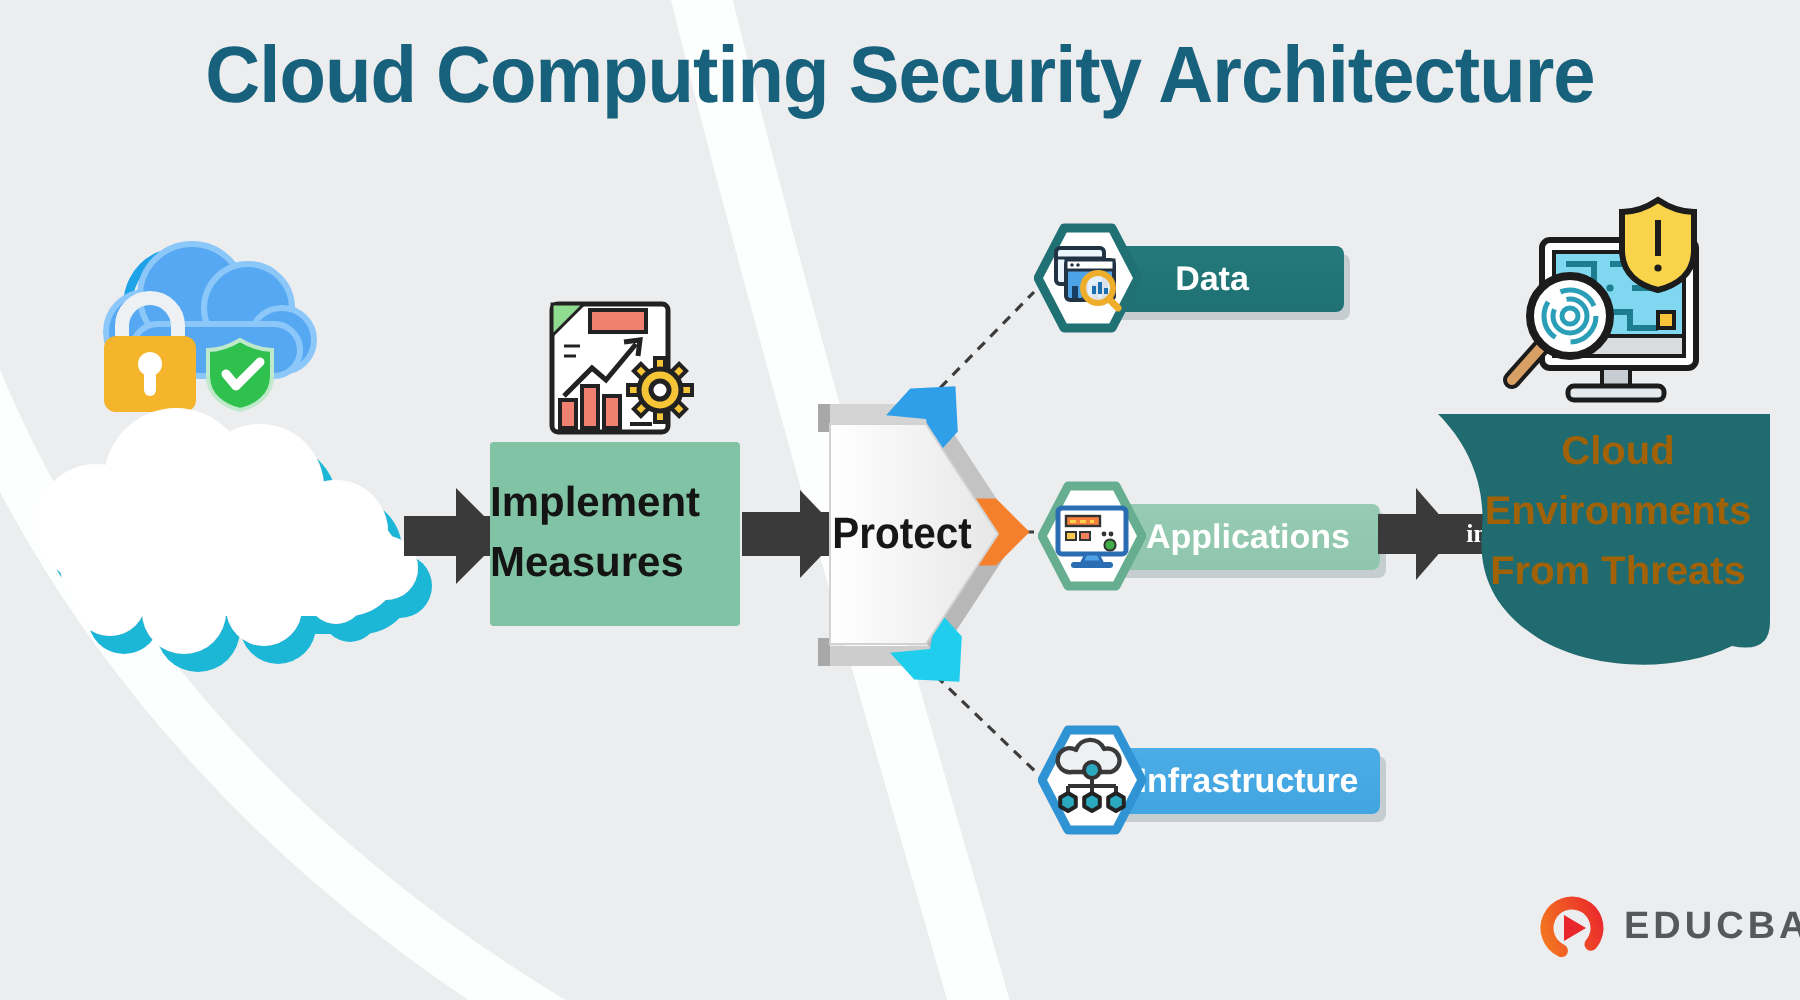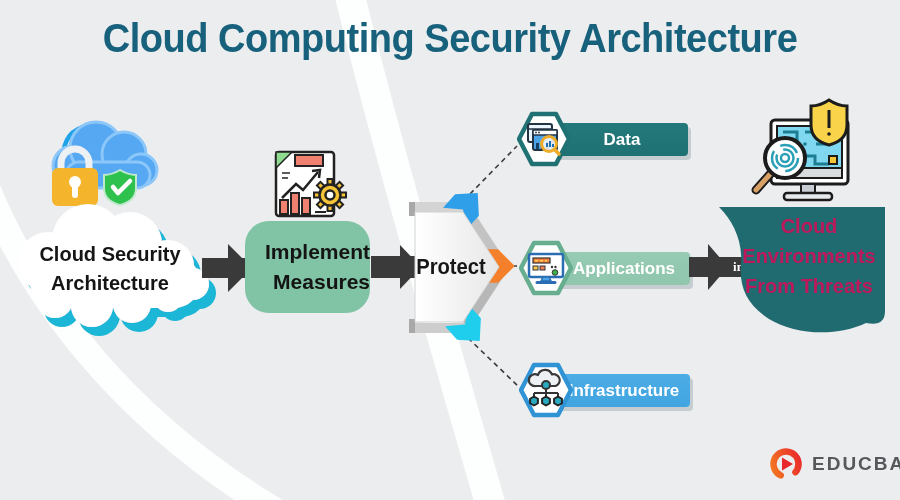--- a/index.html
+++ b/index.html
@@ -15,49 +15,49 @@
     font-size:40px;font-weight:bold;color:#18617c;letter-spacing:-.5px;
     transform:scaleX(.95);transform-origin:center;white-space:nowrap;z-index:3;
   }
   
   .cloud-label{
     left:15px;top:240px;width:190px;text-align:center;z-index:4;
     font-size:20px;font-weight:bold;color:#151515;line-height:29px;
   }
   
   .implement-box{
-    left:245px;top:221px;width:125px;height:92px;border-radius:24px;
+    left:245px;top:221px;width:125px;height:92px;border-radius:2px;
     background:#80c3a5;z-index:3;display:flex;flex-direction:column;
-    justify-content:center;align-items:flex-end;
+    justify-content:center;align-items:flex-start;
     font-size:21px;font-weight:bold;color:#141414;line-height:30px;text-align:center;
   }
   
   .arr-shaft{background:#3a3a3a;z-index:3;display:flex;align-items:center;justify-content:center;
     color:#fff;font-weight:bold;padding-left:40px;}
   .arr-head{width:0;height:0;z-index:3;}
   
   .hub-label{
     left:410px;top:254px;width:82px;text-align:center;z-index:5;
     font-size:22px;font-weight:bold;color:#171717;transform:scaleX(.92);white-space:nowrap;
   }
   
   .banner{
     height:33px;line-height:33px;z-index:2;text-align:center;
     color:#fff;font-size:17px;font-weight:bold;border-radius:0 4px 4px 0;
     box-shadow:3px 4px 0 rgba(25,60,70,.18);
   }
-  .banner-data{left:556px;top:123px;width:132px;background:linear-gradient(#24797b,#1f7173);}
+  .banner-data{left:540px;top:123px;width:132px;background:linear-gradient(#24797b,#1f7173);}
   .banner-apps{left:558px;top:252px;width:132px;background:linear-gradient(#97cbb3,#8fc6ad);}
   .banner-infra{left:558px;top:374px;width:132px;background:linear-gradient(#4cace5,#41a5e1);}
   .hexwrap{z-index:4;width:54px;height:58px;}
   .hexicon{position:absolute;left:5px;top:7px;z-index:5;}
   
   .target-label{
     left:733px;top:211px;width:152px;z-index:4;text-align:center;
-    font-size:20px;font-weight:bold;color:#be185d;line-height:30px;
+    font-size:20px;font-weight:bold;color:#a16207;line-height:30px;
   }
   
   .logo-row{left:768px;top:446px;z-index:4;display:flex;align-items:center;gap:8px;}
   .logo-text{font-size:19px;font-weight:600;color:#55595c;letter-spacing:2px;}
   svg{display:block;}
 </style>
 </head>
 <body>
 
 <div id="canvas">
@@ -111,24 +111,20 @@
       <circle cx="130" cy="48" r="32"></circle>
         <circle cx="168" cy="70" r="26"></circle>
       <circle cx="193" cy="88" r="16"></circle>
       <rect x="30" y="60" width="170" height="52" rx="26"></rect>
       <circle cx="55" cy="104" r="18"></circle>
         <circle cx="92" cy="110" r="21"></circle>
       <circle cx="132" cy="108" r="19"></circle>
         <circle cx="168" cy="102" r="14"></circle>
     </g>
   </svg>
-  <div class="abs cloud-label">
-    <div>Cloud Security</div>
-    <div>Architecture</div>
-  </div>
 
   <div class="abs arr-shaft" style="left:202px;top:258px;width:26px;height:20px;"></div>
   <div class="abs arr-head" style="left:228px;top:244px;border-left:24px solid #3a3a3a;border-top:24px solid transparent;border-bottom:24px solid transparent;"></div>
 
   <svg class="abs" width="84" height="80" viewBox="0 0 84 80" style="left:268px;top:146px;z-index:3;">
     <rect x="8" y="6" width="58" height="64" rx="3" fill="#ffffff" stroke="#222222" stroke-width="2.5"></rect>
     <path d="M8,6 L24,6 L8,22 Z" fill="#8fdb8f" stroke="#222222" stroke-width="1.5"></path>
     <rect x="27" y="9" width="28" height="11" fill="#f08170" stroke="#222222" stroke-width="2"></rect>
     <line x1="14" y1="27" x2="22" y2="27" stroke="#222222" stroke-width="1.5"></line>
     <line x1="14" y1="32" x2="20" y2="32" stroke="#222222" stroke-width="1.5"></line>

